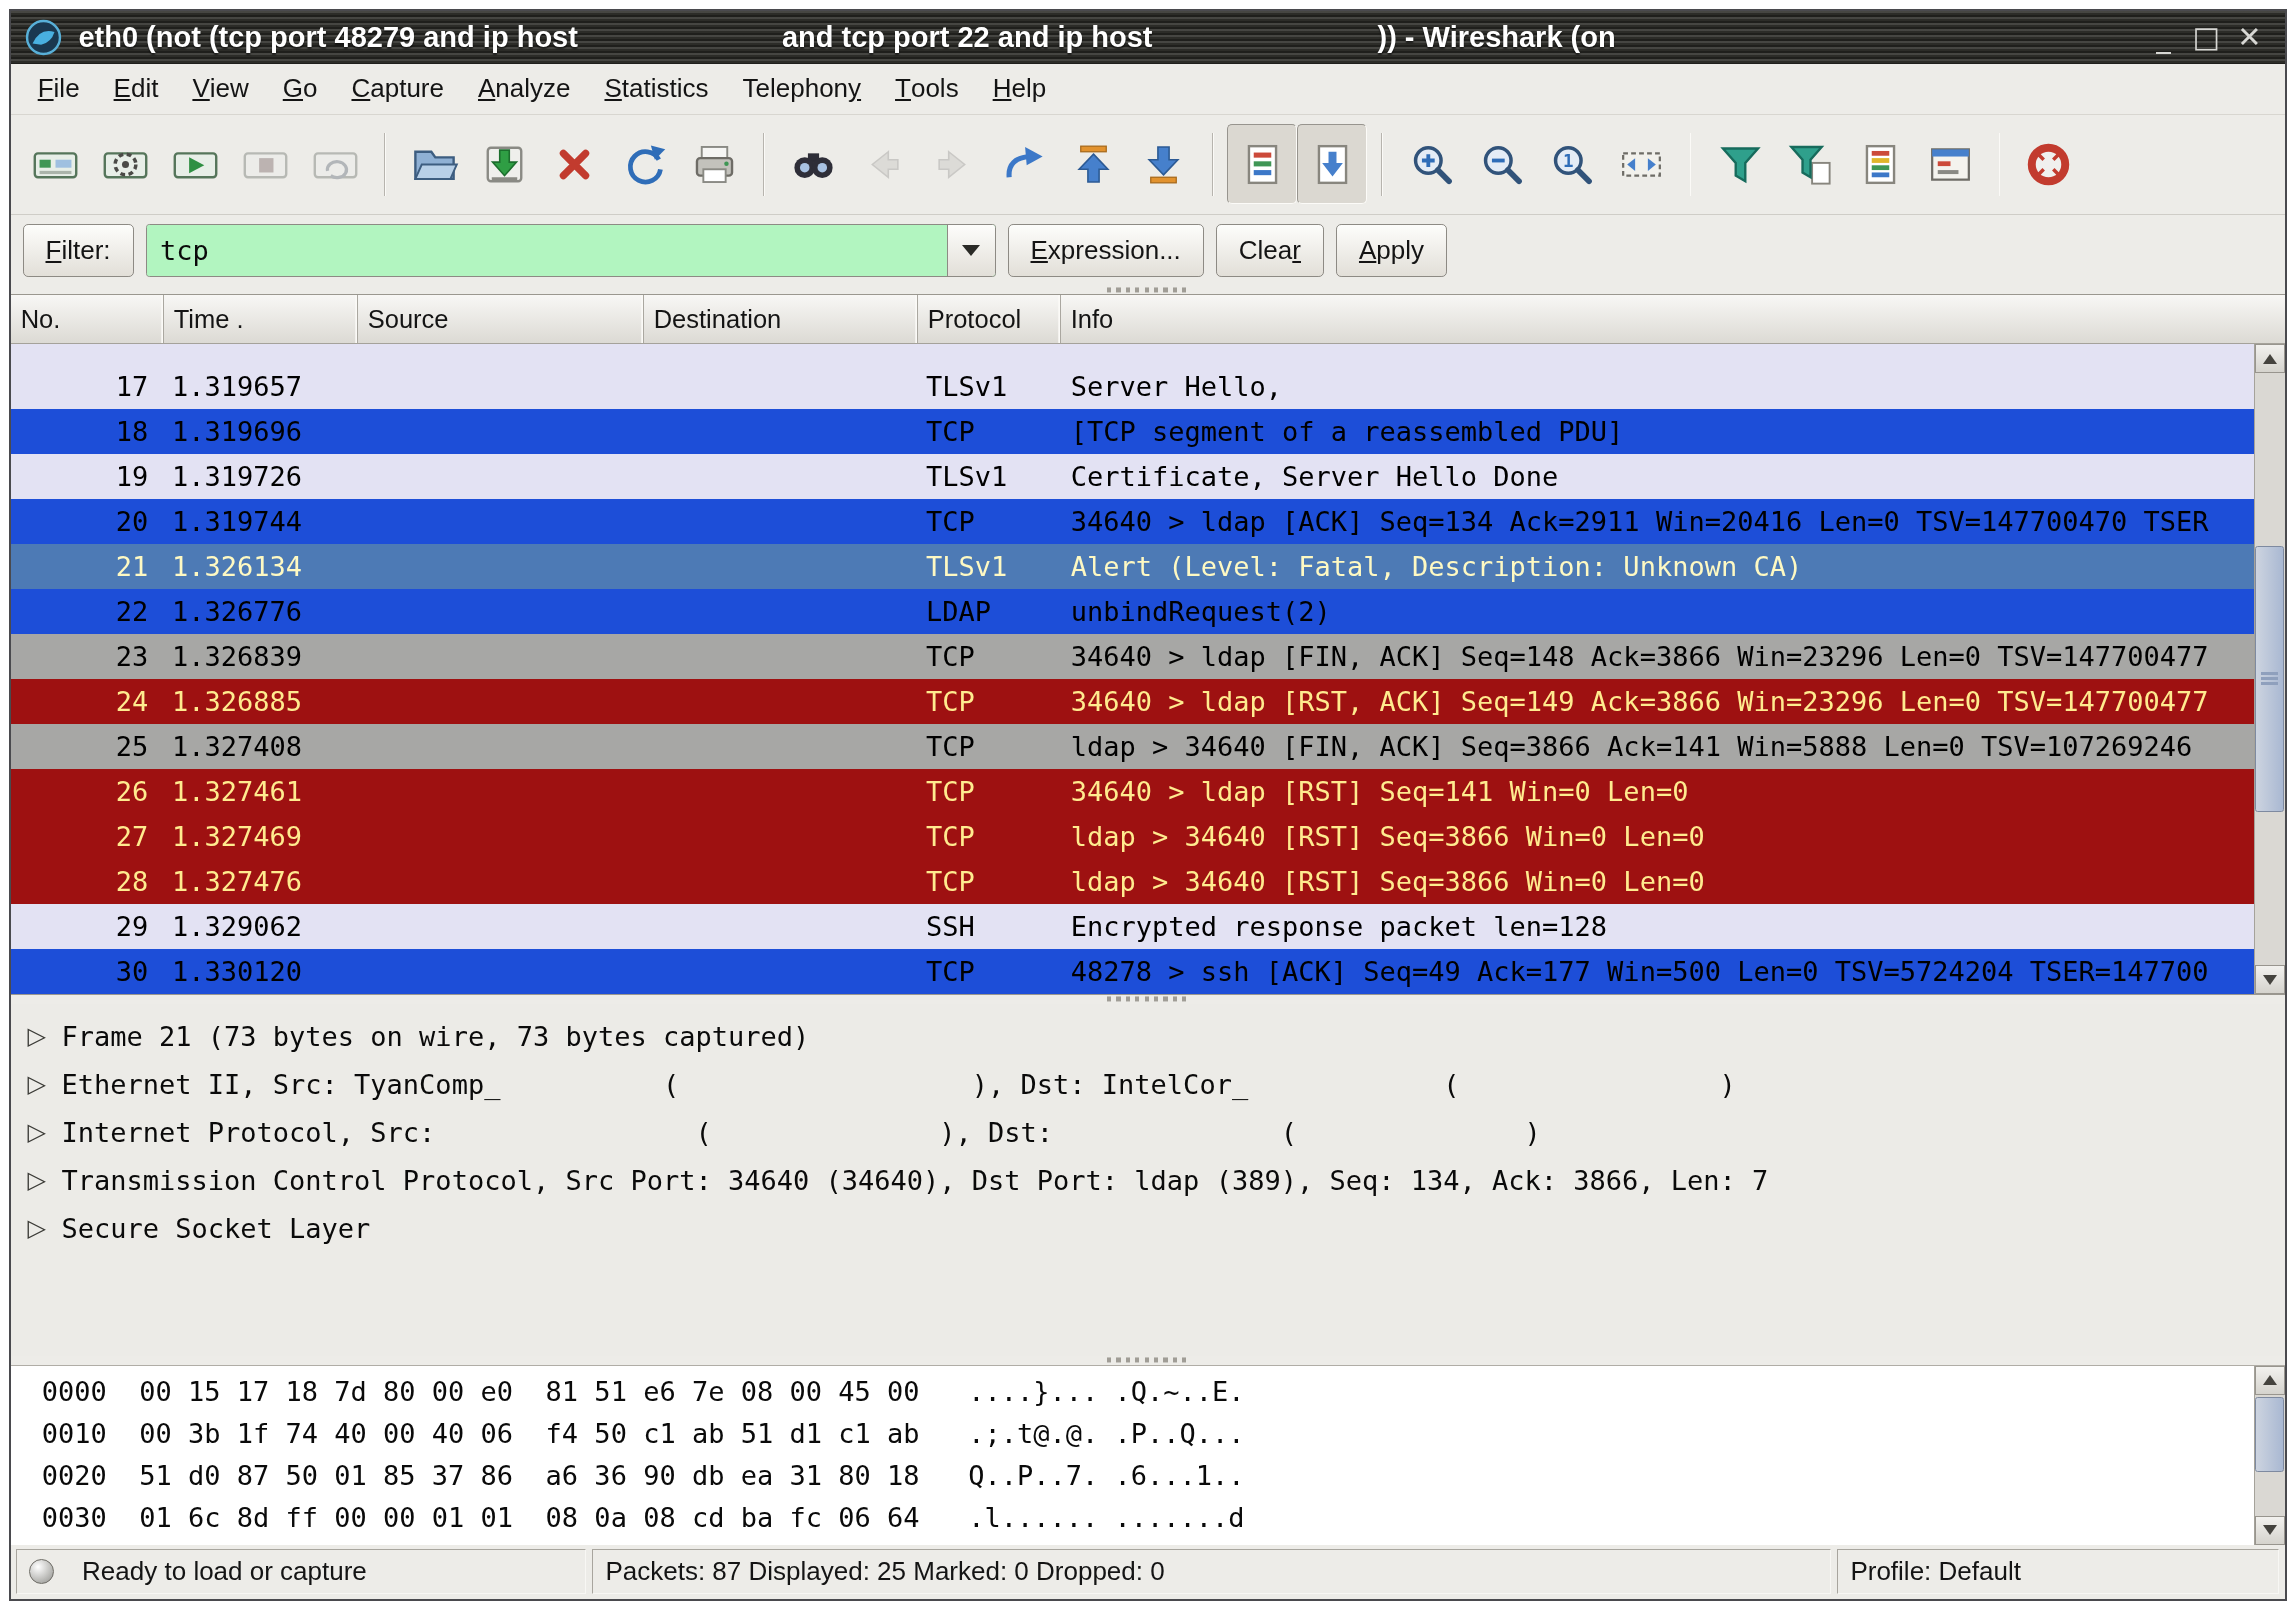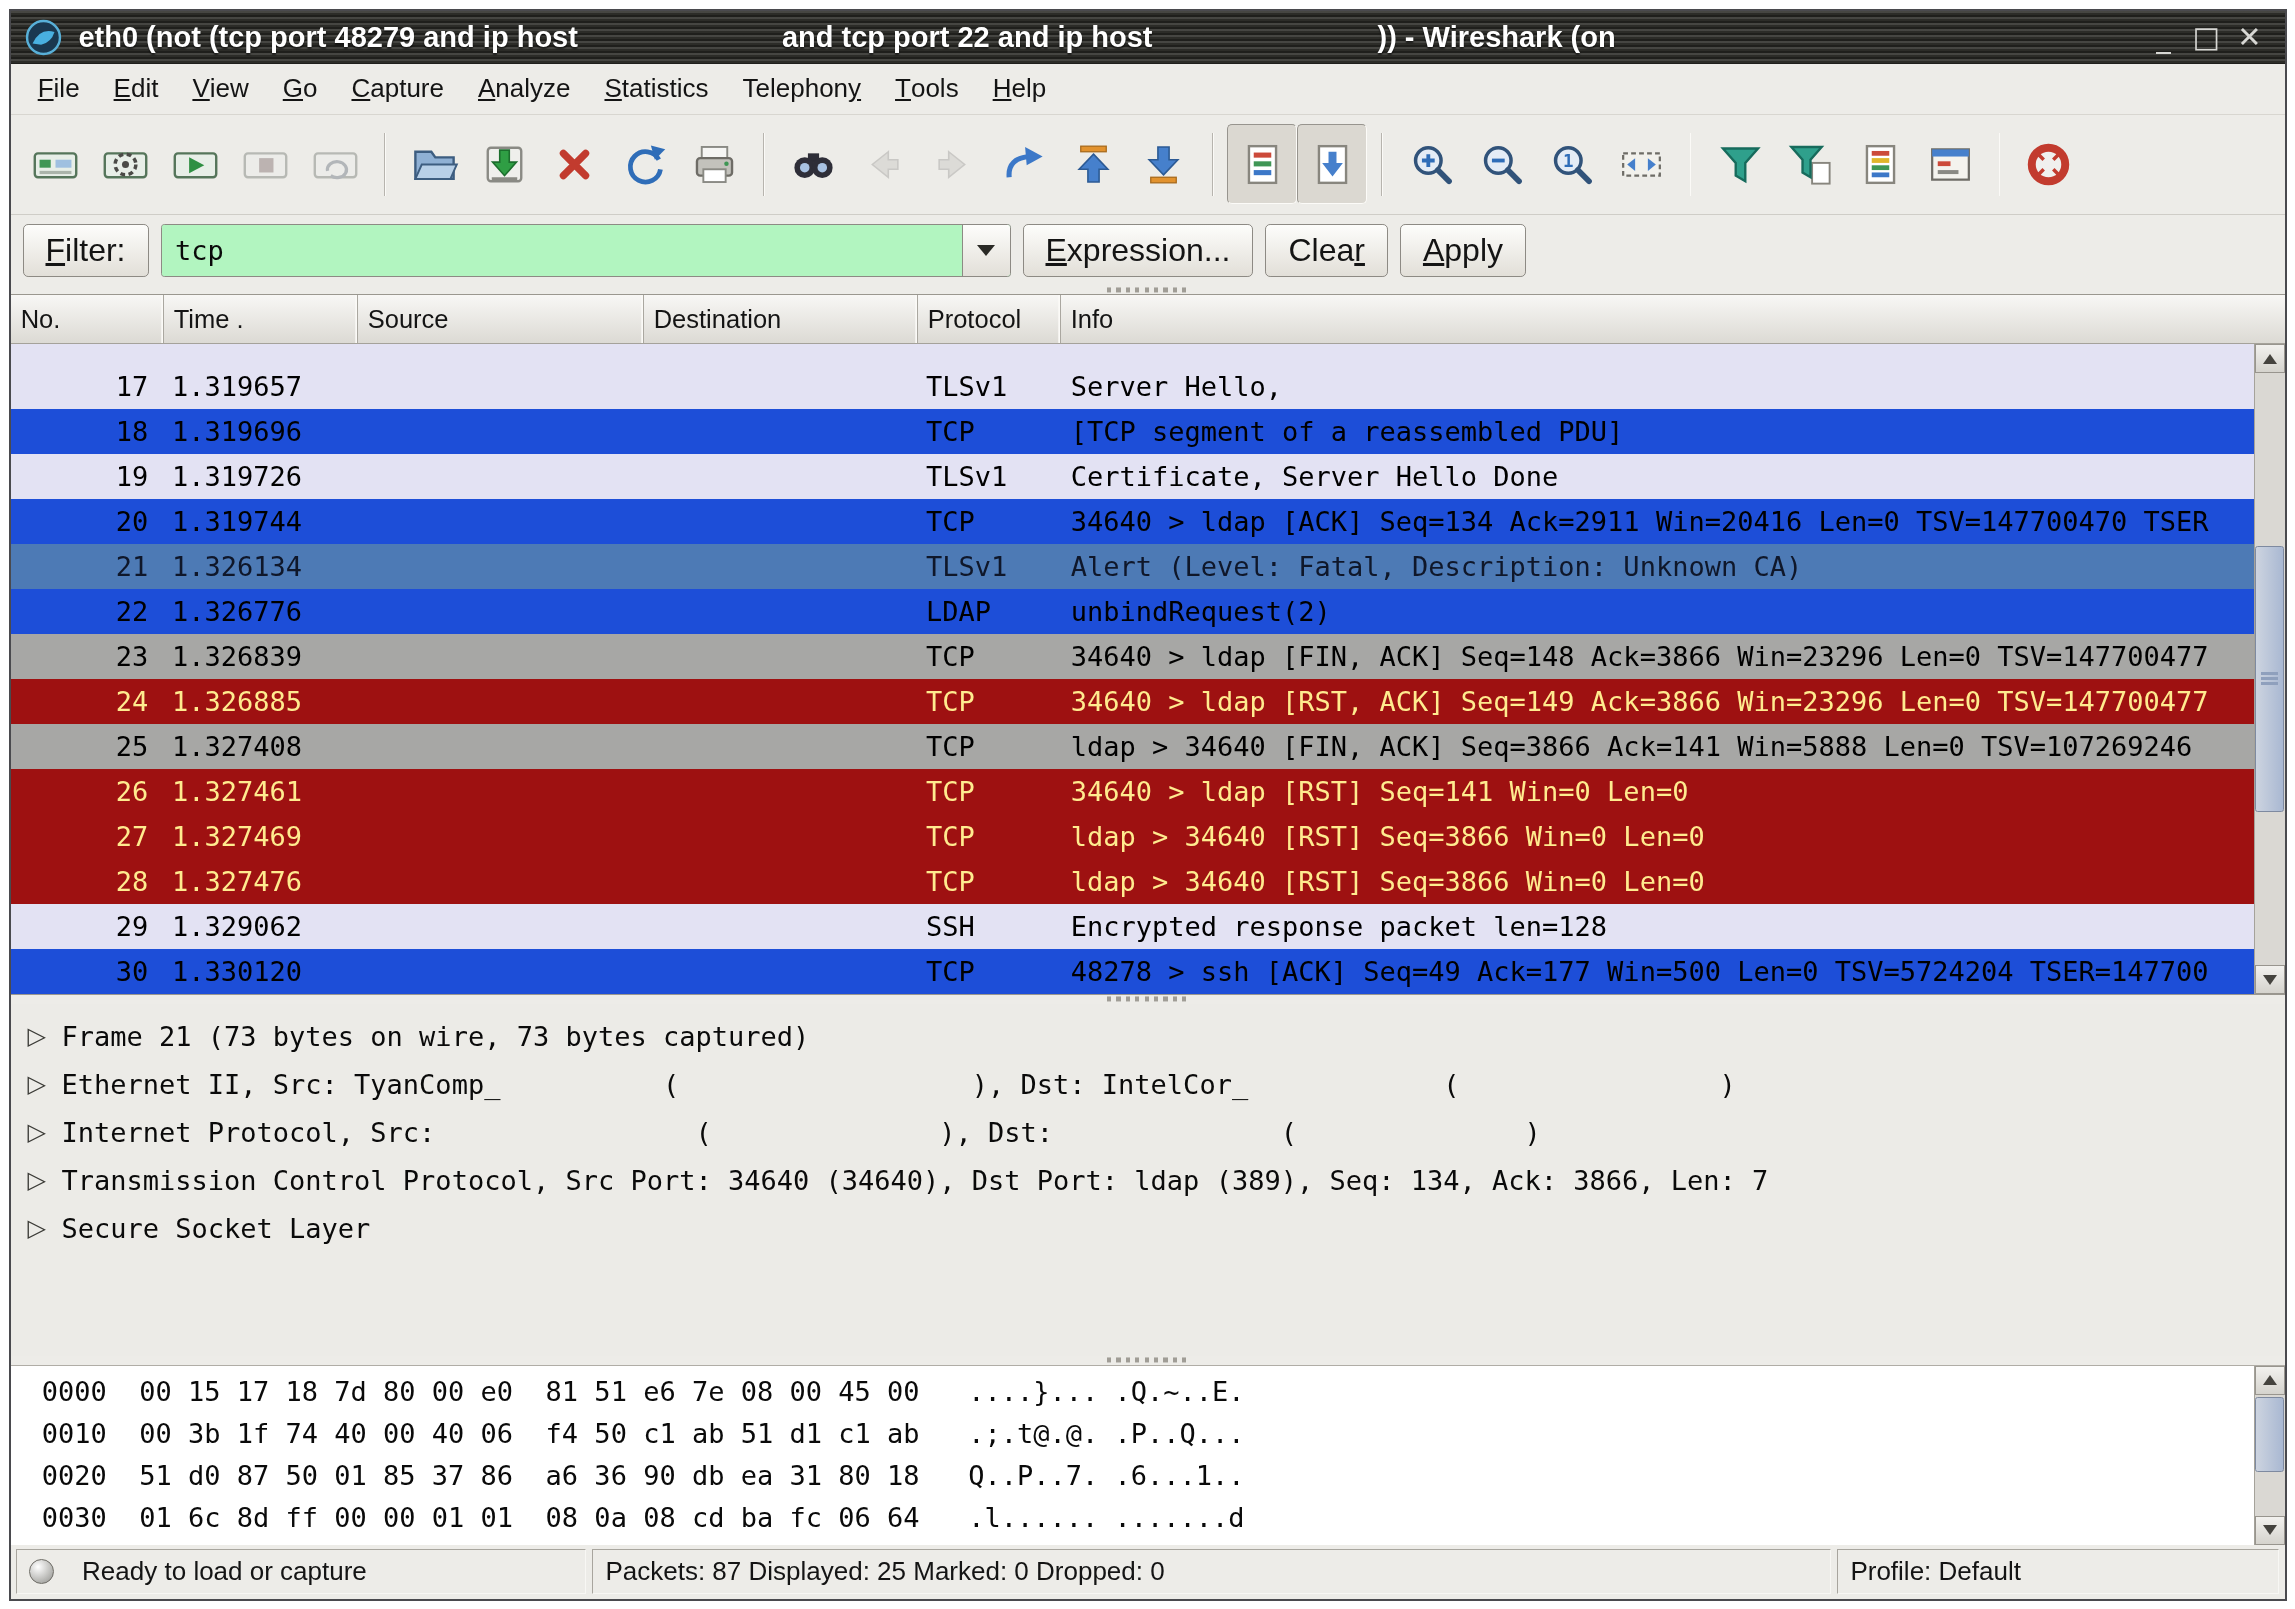--- a/index.html
+++ b/index.html
@@ -26,21 +26,21 @@
   
   .toolbar { flex:0 0 100px; display:flex; align-items:center; background:#EDECE8; padding-left:10.2px; border-bottom:0.9px solid #cfcdc7; }
   .tbtn { width:70px; height:80px; border:1.7px solid transparent; background:none; display:flex; align-items:center; justify-content:center; border-radius:5.1px; }
   .ticon, .ticon svg { width:51px; height:51px; display:block; }
   .tbtn.disabled { opacity:.4; filter:grayscale(.8); }
   .tbtn.pressed { background:#dbd8d1; border-color:#97948e #fcfbf8 #fcfbf8 #97948e; }
   .tsep { width:1.7px; height:63px; background:#b7b4ae; border-right:1.7px solid #fbfaf7; margin:0 13.6px; }
 
   
   .filterbar { flex:0 0 71px; display:flex; align-items:center; gap:12px; padding:0 12px; background:#EDECE8; }
-  .gbtn { font-size:32px; color:#141414; font-family:inherit; padding:0 22px; height:53px;
+  .gbtn { font-size:26px; color:#141414; font-family:inherit; padding:0 22px; height:53px;
           background:linear-gradient(180deg,#fdfdfb,#e2dfd8); border:1.7px solid #8d8a84; border-radius:5.1px; }
   .combo { display:flex; height:53px; width:850px; border:1.7px solid #8d8a84; border-radius:3.4px; overflow:hidden; background:#b2f5c0; }
   .filter-input { flex:1; background:#b2f5c0; border:none; font-size:27px; font-family:"DejaVu Sans Mono", monospace; padding:0 13.6px; color:#0a0a0a; outline:none; }
   .combo-btn { width:48px; background:linear-gradient(180deg,#fdfdfb,#e2dfd8); border:none; border-left:1.7px solid #8d8a84; display:flex; align-items:center; justify-content:center; }
   .caret { width:0; height:0; border-left:9.4px solid transparent; border-right:9.4px solid transparent; border-top:11px solid #2a2a26; }
 
   
   .pane-sep { flex:0 0 8.5px; background:#EDECE8; position:relative; }
   .sep-grip { position:absolute; left:50%; top:50%; width:82px; height:5.1px; transform:translate(-50%,-50%);
               background:repeating-linear-gradient(90deg,#a09d96 0 4.3px, transparent 4.3px 9.4px); }
@@ -56,21 +56,21 @@
   .prow-sliver { height:20.4px; background:#e3e2f3; }
   .prow { display:flex; height:45px; align-items:center; white-space:pre; overflow:hidden; color:#000; }
   .c-no   { flex:0 0 153px; text-align:right; padding-right:15.3px; }
   .c-time { flex:0 0 194px; padding-left:8.5px; }
   .c-src  { flex:0 0 286px; padding-left:8.5px; }
   .c-dst  { flex:0 0 274px; padding-left:8.5px; }
   .c-proto{ flex:0 0 143px; padding-left:8.5px; }
   .c-info { flex:1; padding-left:10.2px; overflow:hidden; }
   .prow.tint     { background:#e3e2f3; }
   .prow.plain    { background:#1d4ed8; }
-  .prow.selected { background:#4d7ab5; color:#0f172a; }
+  .prow.selected { background:#4d7ab5; color:#fef9c3; }
   .prow.gray     { background:#a7a7a5; }
   .prow.red      { background:#9e1111; color:#ffeb8f; }
 
   
   .vscroll { position:absolute; width:31px; background:#dad8d3; border-left:0.9px solid #a5a29a; }
   .plist-scroll { right:0; top:49px; bottom:0; }
   .hex-scroll { right:0; top:0; bottom:0; }
   .sb-btn { position:absolute; left:0; right:0; height:29px; background:linear-gradient(180deg,#f2f1ee,#d5d3cd);
             border:0.9px solid #98958e; display:flex; align-items:center; justify-content:center; }
   .sb-btn.up { top:0; } .sb-btn.down { bottom:0; }

